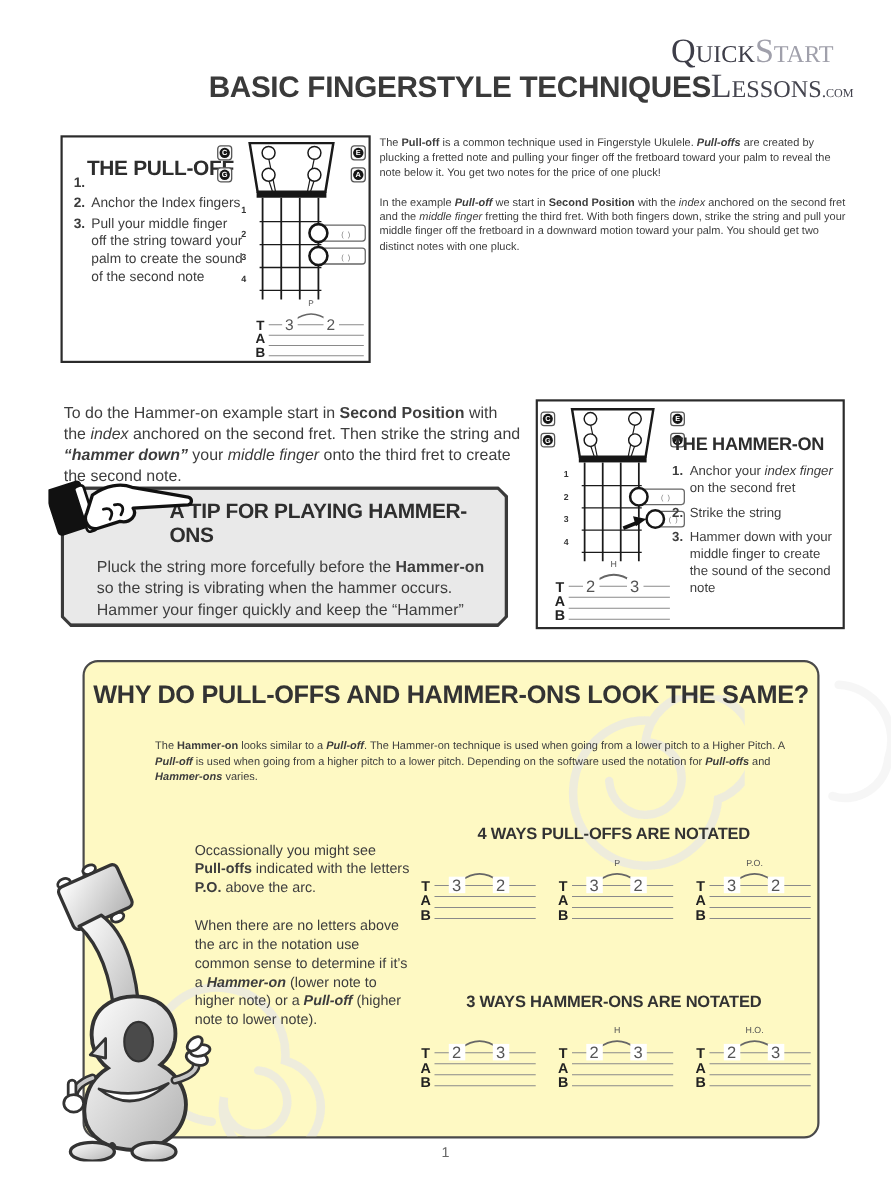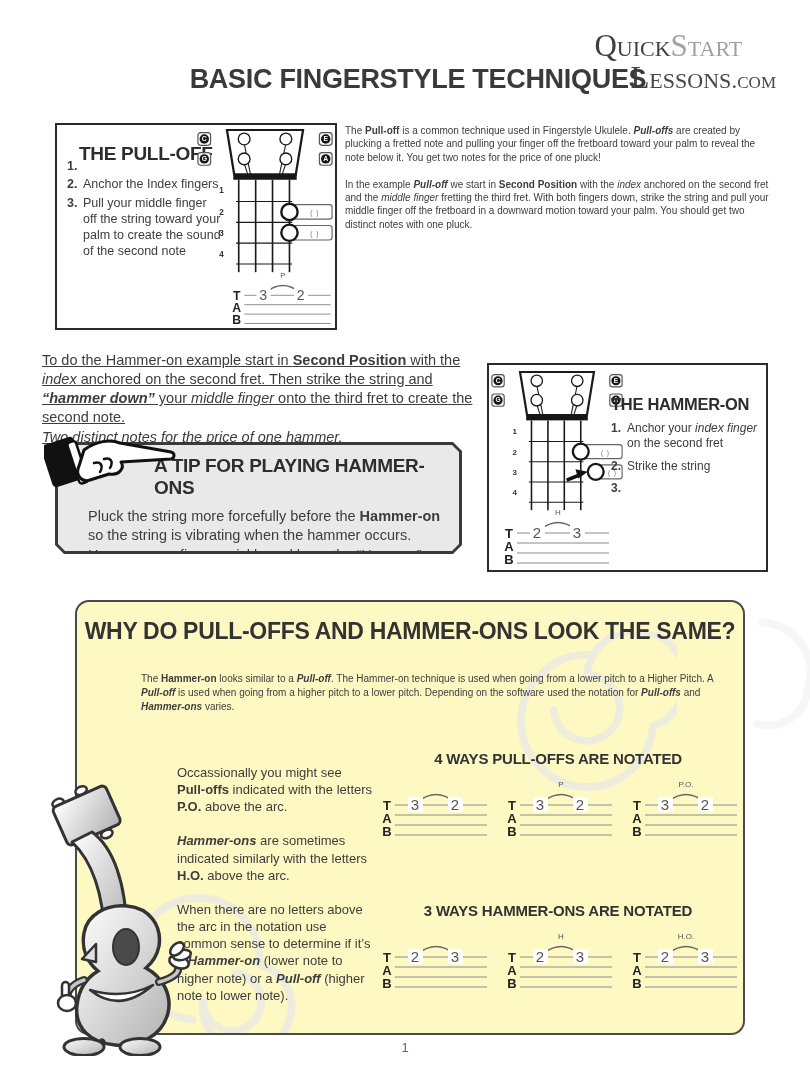--- a/index.html
+++ b/index.html
@@ -6,21 +6,21 @@
   .page{position:relative;width:810px;height:1080px;background:#fff;overflow:hidden;
         font-family:"Liberation Sans",sans-serif;color:#3d3d3d;}
 
   
   .logo{position:absolute;top:30px;right:34px;line-height:1.02;
         font-family:"Liberation Serif",serif;font-variant:small-caps;}
   .logo-line2{display:block;margin-left:36px;}
   .logo-quick{font-size:31px;color:#3e3e49;}
   .logo-start{font-size:31px;color:#a0a0ab;}
   .logo-lessons{font-size:31px;color:#45454f;}
-  .logo-com{font-size:24px;color:#45454f;}
+  .logo-com{font-size:16px;color:#45454f;}
 
   
   .page-title{position:absolute;top:64px;left:0;width:100%;margin:0;text-align:center;
               padding-left:26px;box-sizing:border-box;font-size:27px;font-weight:800;
               color:#3a3a3a;letter-spacing:-0.3px;}
 
   
   .rt-b{font-weight:700;}
   .rt-i{font-style:italic;}
 
@@ -42,24 +42,24 @@
   .hammeron-box .ho-text{position:absolute;left:122px;top:30px;width:152px;z-index:2;}
   .hammeron-box .box-title{font-size:16.5px;margin:0 0 7px 0;}
   .hammeron-box .steps{font-size:12px;line-height:1.28;}
   .hammeron-box .step{margin-bottom:7px;}
   .hammeron-box .tabsvg{position:absolute;left:10px;top:140px;width:112px;height:66px;z-index:1;}
 
   
   .intro-col{position:absolute;left:345px;top:124px;width:424px;font-size:10px;line-height:1.33;}
   .intro-col p{margin:0 0 14px 0;}
   .hammer-para{position:absolute;left:42px;top:351px;width:450px;font-size:14.5px;line-height:1.32;}
-  .hammer-para p{margin:0;text-decoration:underline;}
-
-  
-  .tip-banner{position:absolute;left:55px;top:442px;width:407px;height:112px;background:#3a3a3a;
+  .hammer-para p{margin:16px;}
+
+  
+  .tip-banner{position:absolute;left:55px;top:442px;width:407px;height:128px;background:#3a3a3a;
     clip-path:polygon(9px 0,calc(100% - 9px) 0,100% 9px,100% calc(100% - 9px),calc(100% - 9px) 100%,9px 100%,0 calc(100% - 9px),0 9px);}
   .tip-inner{position:absolute;inset:3px;background:#e9e9e9;
     clip-path:polygon(7px 0,calc(100% - 7px) 0,100% 7px,100% calc(100% - 7px),calc(100% - 7px) 100%,7px 100%,0 calc(100% - 7px),0 7px);}
   .tip-title{margin:10px 8px 0 96px;font-size:19px;font-weight:800;color:#2e2e2e;letter-spacing:-0.3px;}
   .tip-body{margin:8px 16px 0 30px;font-size:14.5px;line-height:1.33;color:#3d3d3d;}
   .hand-icon{position:absolute;left:44px;top:428px;width:140px;height:68px;z-index:4;}
 
   
   .bottom-box{position:absolute;left:75px;top:600px;width:670px;height:435px;border:2.5px solid #4a4a4a;
               border-radius:14px;background:#fef9c3;box-sizing:border-box;overflow:hidden;}
@@ -310,20 +310,21 @@
         <div class="step">
             <span class="step-num">1.</span>
             <span class="step-text"><span>Anchor your </span><span class="rt-i">index finger</span><span> on the second fret</span></span>
           </div>
         <div class="step">
             <span class="step-num">2.</span>
             <span class="step-text"><span>Strike the string</span></span>
           </div>
         <div class="step">
             <span class="step-num">3.</span>
+            <span class="step-text"><span>Hammer down with your middle finger to create the sound of the second note</span></span>
           </div>
       </div>
     </div>
 
     <svg class="tabsvg" viewBox="0 0 112 66">
       <text class="tab-label" x="59" y="10">H</text>
       <path class="tab-arc" d="M42,24 Q59,11 76,24"></path>
       <g class="tab-lines">
           <line x1="18" y1="28" x2="110" y2="28"></line>
           <line x1="18" y1="38" x2="110" y2="38"></line>
@@ -346,21 +347,20 @@
     </svg>
     <svg class="deco" style="left:40px;top:240px;width:240px;height:200px;" viewBox="0 0 200 180">
       <path d="M60,160 A55,55 0 1 1 120,110 A40,40 0 1 1 70,140 A26,26 0 1 0 98,118"></path>
     </svg>
 
     <h2 class="bottom-title">WHY DO PULL-OFFS AND HAMMER-ONS LOOK THE SAME?</h2>
     <p class="bottom-intro"><span>The </span><span class="rt-b">Hammer-on</span><span> looks similar to a </span><span class="rt-b rt-i">Pull-off</span><span>.  The Hammer-on technique is used when going from a lower pitch to a Higher Pitch.  A </span><span class="rt-b rt-i">Pull-off</span><span> is used when going from a higher pitch to a lower pitch. Depending on the software used the notation for </span><span class="rt-b rt-i">Pull-offs</span><span> and </span><span class="rt-b rt-i">Hammer-ons</span><span> varies.</span></p>
 
     <div class="left-col">
       <p><span>Occassionally you might see </span><span class="rt-b">Pull-offs</span><span> indicated with the letters </span><span class="rt-b">P.O.</span><span> above the arc.</span></p>
-      <p><span class="rt-b rt-i">Hammer-ons</span><span> are sometimes indicated similarly with the letters </span><span class="rt-b">H.O.</span><span> above the arc.</span></p>
       <p><span>When there are no letters above the arc in the notation use common sense to determine if it’s a </span><span class="rt-b rt-i">Hammer-on</span><span> (lower note to higher note) or a </span><span class="rt-b rt-i">Pull-off</span><span> (higher note to lower note).</span></p>
     </div>
 
     <div class="notation-group group-1">
       <h3 class="group-heading">4 WAYS PULL-OFFS ARE NOTATED</h3>
       <div class="tab-row">
         <svg class="tabsvg" viewBox="0 0 112 66">
           <text class="tab-label" x="59" y="10"></text>
           <path class="tab-arc" d="M42,24 Q59,11 76,24"></path>
           <g class="tab-lines">

